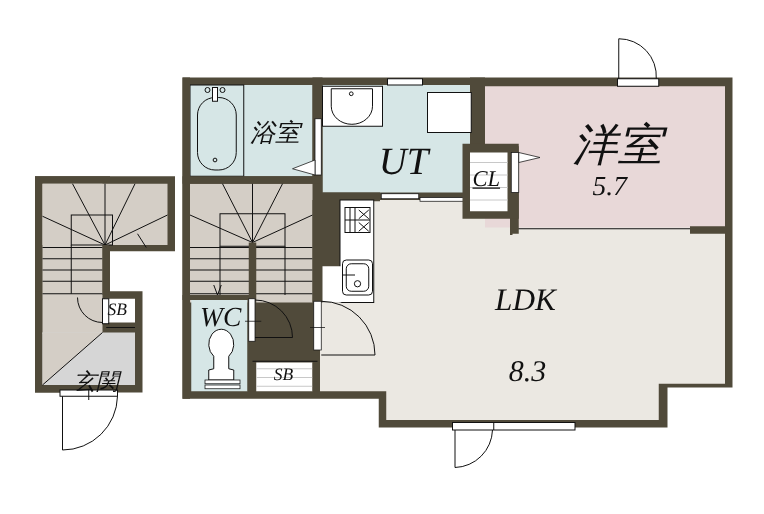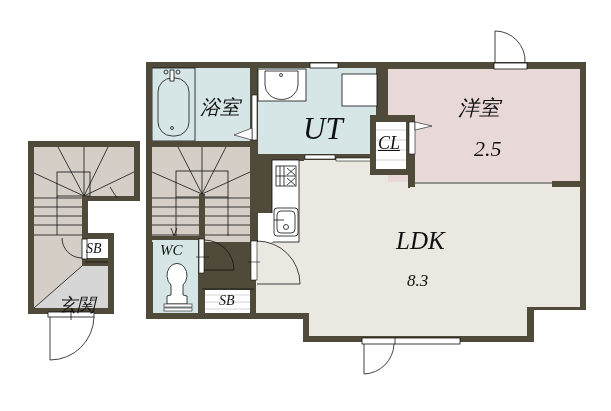--- a/index.html
+++ b/index.html
@@ -176,21 +176,21 @@
     <rect x="362" y="338" width="98" height="6" fill="#fff" stroke="#111" stroke-width="0.8"></rect>
     <line x1="395" y1="338" x2="395" y2="344" stroke="#111" stroke-width="0.8"></line>
     <path d="M364,344 L364,374 A31,31 0 0 0 394,344" stroke="#111" stroke-width="0.8" fill="none"></path>
 
     <rect x="146" y="62" width="6" height="257" fill="#504a3a"></rect>
   </g>
 </svg>
 
 <div class="lbl" style="left:200px;top:97px;font-size:20px;text-align:center;">浴室</div>
 <div class="lbl" style="left:303px;top:113px;font-size:31px;">UT</div>
-<div class="lbl" style="left:458px;top:98px;font-size:21px;font-style:italic;">洋室</div>
-<div class="lbl" style="left:474px;top:138px;font-size:22px;">2.5</div>
+<div class="lbl" style="left:458px;top:98px;font-size:36px;font-style:italic;">洋室</div>
+<div class="lbl" style="left:474px;top:138px;font-size:22px;">5.7</div>
 <div class="lbl" style="left:378px;top:134px;font-size:18px;text-decoration:underline;">CL</div>
 <div class="lbl" style="left:396px;top:228px;font-size:25px;">LDK</div>
-<div class="lbl" style="left:407px;top:272px;font-size:17px;">8.3</div>
-<div class="lbl" style="left:160px;top:243px;font-size:15px;">WC</div>
+<div class="lbl" style="left:407px;top:286px;font-size:24px;">8.3</div>
+<div class="lbl" style="left:160px;top:243px;font-size:22px;">WC</div>
 <div class="lbl" style="left:219px;top:294px;font-size:14px;">SB</div>
 <div class="lbl" style="left:86px;top:242px;font-size:14px;">SB</div>
 <div class="lbl" style="left:59px;top:284px;font-size:18px;margin-top:12px;">玄関</div>
 
 </body></html>

